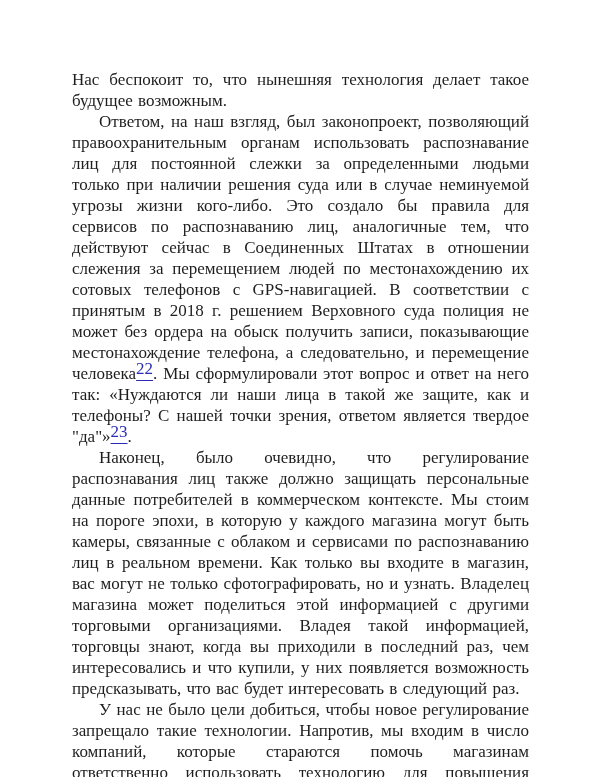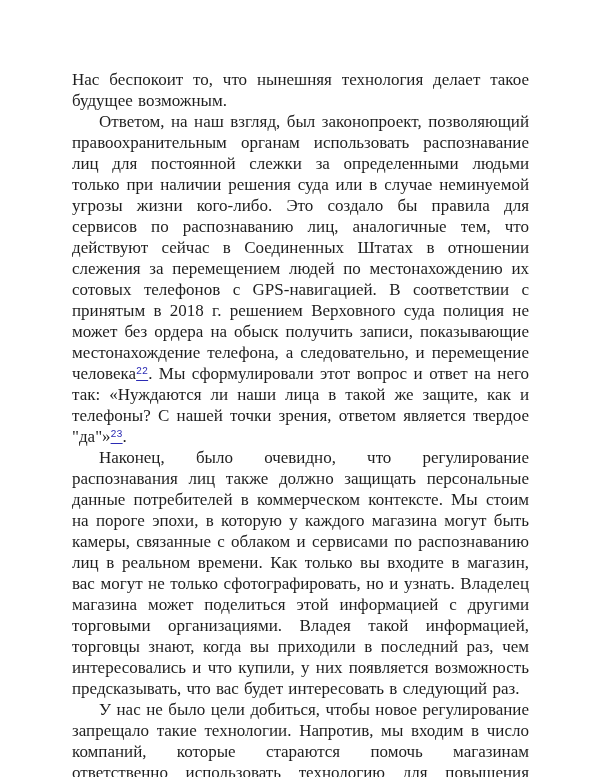--- a/index.html
+++ b/index.html
@@ -31,24 +31,23 @@
   }
   .text-block p.no-indent {
     text-indent: 0;
   }
   a.footnote-link {
     color: #2b2bb4;
     text-decoration: underline;
     cursor: pointer;
   }
   a.footnote-link sup {
-    font-size: 10px;
+    font-size: 17px;
     line-height: 0;
     vertical-align: 5px;
-    font-family: Liberation Mono, monospace;
   }
 </style>
 </head>
 <body>
 
 <div class="page">
   <div class="text-block" id="text-block">
       <p class="no-indent"><span>Нас беспокоит то, что нынешняя технология делает такое будущее возможным.</span></p>
       <p><span>Ответом, на наш взгляд, был законопроект, позволяющий правоохранительным органам использовать распознавание лиц для постоянной слежки за определенными людьми только при наличии решения суда или в случае неминуемой угрозы жизни кого-либо. Это создало бы правила для сервисов по распознаванию лиц, аналогичные тем, что действуют сейчас в Соединенных Штатах в отношении слежения за перемещением людей по местонахождению их сотовых телефонов с GPS-навигацией. В соответствии с принятым в 2018 г. решением Верховного суда полиция не может без ордера на обыск получить записи, показывающие местонахождение телефона, а следовательно, и перемещение человека</span><a class="footnote-link"><sup>22</sup></a><span>. Мы сформулировали этот вопрос и ответ на него так: «Нуждаются ли наши лица в такой же защите, как и телефоны? С нашей точки зрения, ответом является твердое "да"»</span><a class="footnote-link"><sup>23</sup></a><span>.</span></p>
       <p><span>Наконец, было очевидно, что регулирование распознавания лиц также должно защищать персональные данные потребителей в коммерческом контексте. Мы стоим на пороге эпохи, в которую у каждого магазина могут быть камеры, связанные с облаком и сервисами по распознаванию лиц в реальном времени. Как только вы входите в магазин, вас могут не только сфотографировать, но и узнать. Владелец магазина может поделиться этой информацией с другими торговыми организациями. Владея такой информацией, торговцы знают, когда вы приходили в последний раз, чем интересовались и что купили, у них появляется возможность предсказывать, что вас будет интересовать в следующий раз.</span></p>

